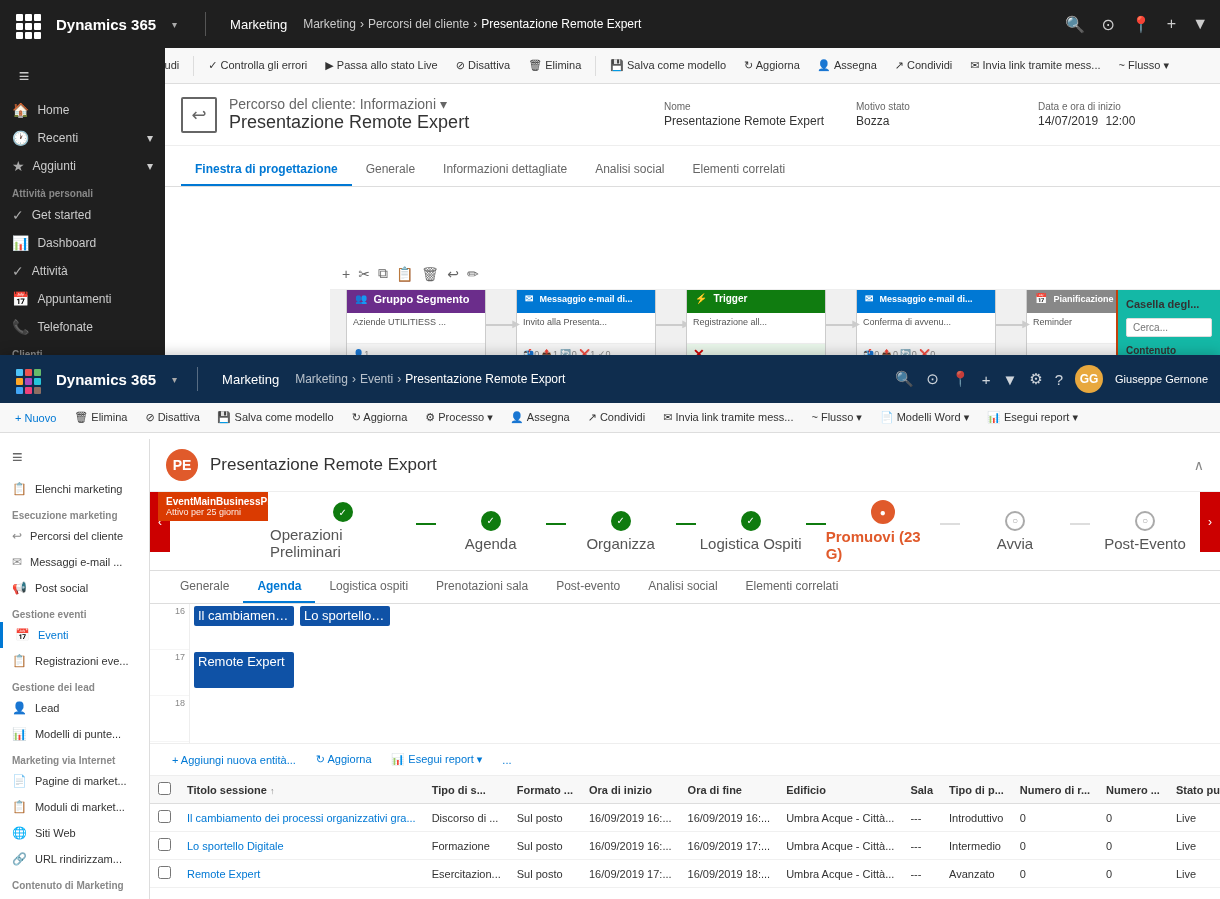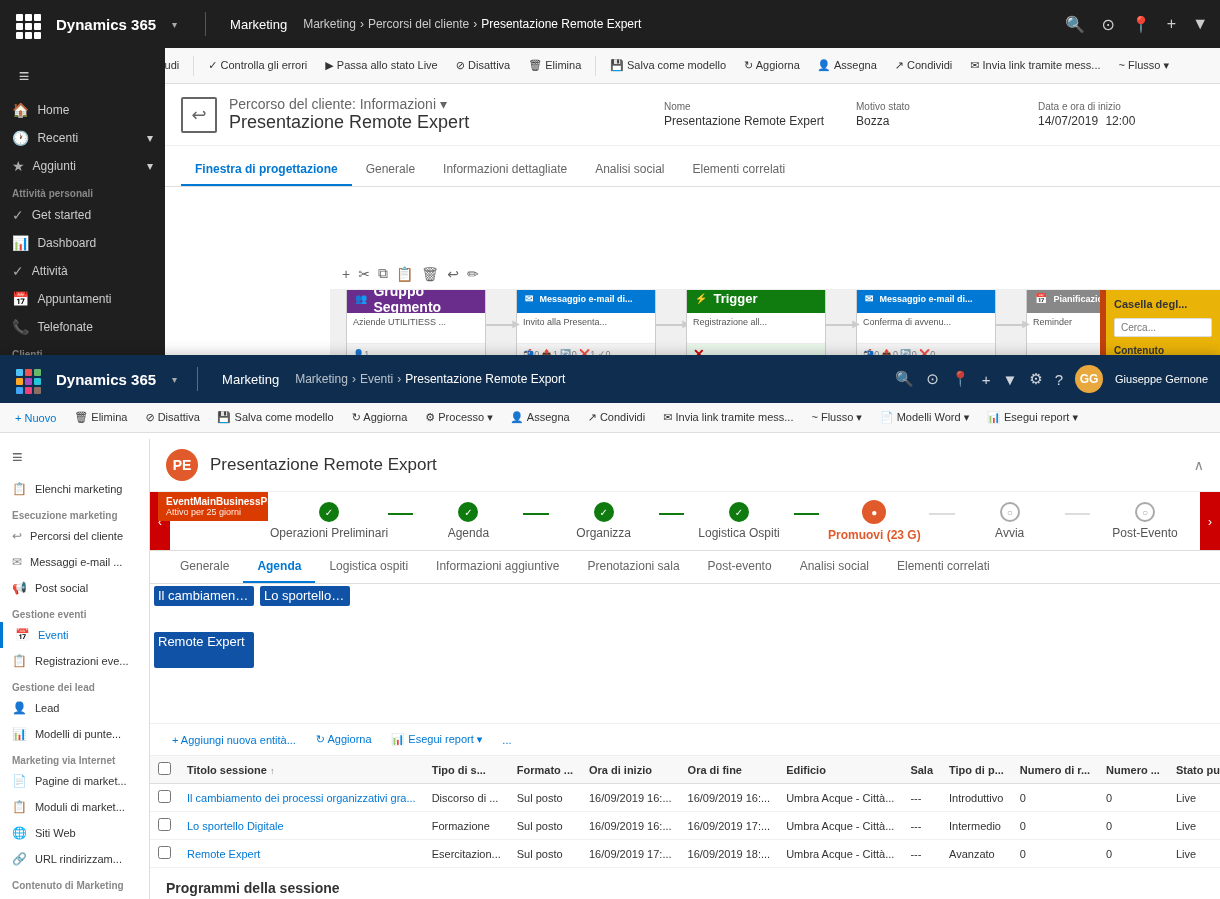--- a/index.html
+++ b/index.html
@@ -214,24 +214,24 @@
     }
     .flow-connector::after {
       content: '▶';
       position: absolute;
       right: -4px; top: -6px;
       color: #ccc; font-size: 10px;
     }
 
     .canvas-right-panel {
       position: absolute;
-      top: 32px; right: 0; width: 120px;
+      top: 32px; right: 0; width: 104px;
       bottom: 0;
-      background: #eab308;
-      border-left: 6px solid #c2410c;
+      background: #14b8a6;
+      border-left: 2px solid #c2410c;
       padding: 8px;
     }
     .panel-title { font-size: 11px; font-weight: 600; color: #333; margin-bottom: 8px; }
     .panel-search {
       width: 100%; border: 1px solid #ddd;
       padding: 3px 6px; font-size: 10px;
       border-radius: 2px; margin-bottom: 8px;
     }
     .panel-section { font-size: 10px; font-weight: 600; color: #333; margin-bottom: 4px; }
 
@@ -380,21 +380,21 @@
       border-radius: 50%;
       border: 2px solid #ddd;
       background: #fff;
       display: flex; align-items: center; justify-content: center;
       font-size: 10px;
       z-index: 2;
     }
     .bpf-stage-circle.done { background: #0f7b0f; border-color: #0f7b0f; color: #fff; }
     .bpf-stage-circle.active { background: #e05a2b; border-color: #e05a2b; color: #fff; width: 24px; height: 24px; }
     .bpf-stage-circle.todo { background: #fff; border-color: #aaa; color: #aaa; }
-    .bpf-stage-label { font-size: 12px; color: #555; margin-top: 4px; text-align: center; }
+    .bpf-stage-label { font-size: 15px; color: #555; margin-top: 4px; text-align: left; }
     .bpf-line {
       flex: 1; height: 2px; background: #ddd; min-width: 20px;
       align-self: center;
       margin-top: -14px;
     }
     .bpf-line.done { background: #0f7b0f; }
     .bpf-prev-btn, .bpf-next-btn {
       background: #c00;
       color: #fff;
       border: none;
@@ -676,21 +676,21 @@
         <span>📋</span>
         <span>🗑</span>
         <span>↩</span>
         <span>✏</span>
       </div>
       <div class="canvas-area">
 
         <div class="flow-node">
           <div class="flow-node-header" style="background:#6b2d8b;color:#fff;">
             <span>👥</span>
-            <span style="font-size:14px">Gruppo Segmento</span>
+            <span style="font-size:11px">Gruppo Segmento</span>
           </div>
           <div class="flow-node-body">Aziende UTILITIESS ...</div>
           <div class="flow-node-footer">
             <span>👤1</span>
           </div>
         </div>
         <div class="flow-connector"></div>
 
         <div class="flow-node">
           <div class="flow-node-header" style="background:#0078d4;color:#fff;">
@@ -700,21 +700,21 @@
           <div class="flow-node-body">Invito alla Presenta...</div>
           <div class="flow-node-footer">
             <span>📬0 📤1 🔄0 ❌1 ✓0</span>
           </div>
         </div>
         <div class="flow-connector"></div>
 
         <div class="flow-node" style="position:relative;">
           <div class="flow-node-header" style="background:#107c10;color:#fff;">
             <span>⚡</span>
-            <span style="font-size:13px">Trigger</span>
+            <span style="font-size:10px">Trigger</span>
           </div>
           <div class="flow-node-body">Registrazione all...</div>
           <div class="flow-node-footer" style="background:#e8f5e9;">
             <span style="color:#c00;font-size:14px;font-weight:bold;">✕</span>
           </div>
         </div>
         <div class="flow-connector"></div>
 
         <div class="flow-node">
           <div class="flow-node-header" style="background:#0078d4;color:#fff;">
@@ -924,28 +924,32 @@
           <div class="bpf-stage-label">Post-Evento</div>
         </div>
       </div>
       <button class="bpf-next-btn" style="right:0;top:0;">›</button>
     </div>
 
     <div class="event-tabs">
       <div class="event-tab">Generale</div>
       <div class="event-tab active">Agenda</div>
       <div class="event-tab">Logistica ospiti</div>
-      <div class="event-tab">Informazioni aggiuntive</div>
       <div class="event-tab">Prenotazioni sala</div>
       <div class="event-tab">Post-evento</div>
       <div class="event-tab">Analisi social</div>
       <div class="event-tab">Elementi correlati</div>
     </div>
 
     <div class="schedule-area">
+      <div class="schedule-times">
+        <div class="schedule-time-slot">16</div>
+        <div class="schedule-time-slot">17</div>
+        <div class="schedule-time-slot">18</div>
+      </div>
       <div class="schedule-content">
         <div class="schedule-event" style="top:2px;left:4px;width:100px;height:20px;">Il cambiamento dei...</div>
         <div class="schedule-event" style="top:2px;left:110px;width:90px;height:20px;">Lo sportello Digitale</div>
         <div class="schedule-event" style="top:48px;left:4px;width:100px;height:36px;">Remote Expert</div>
       </div>
     </div>
 
     <div class="table-toolbar">
       <button class="table-toolbar-btn">+ Aggiungi nuova entità...</button>
       <button class="table-toolbar-btn">↻ Aggiorna</button>

